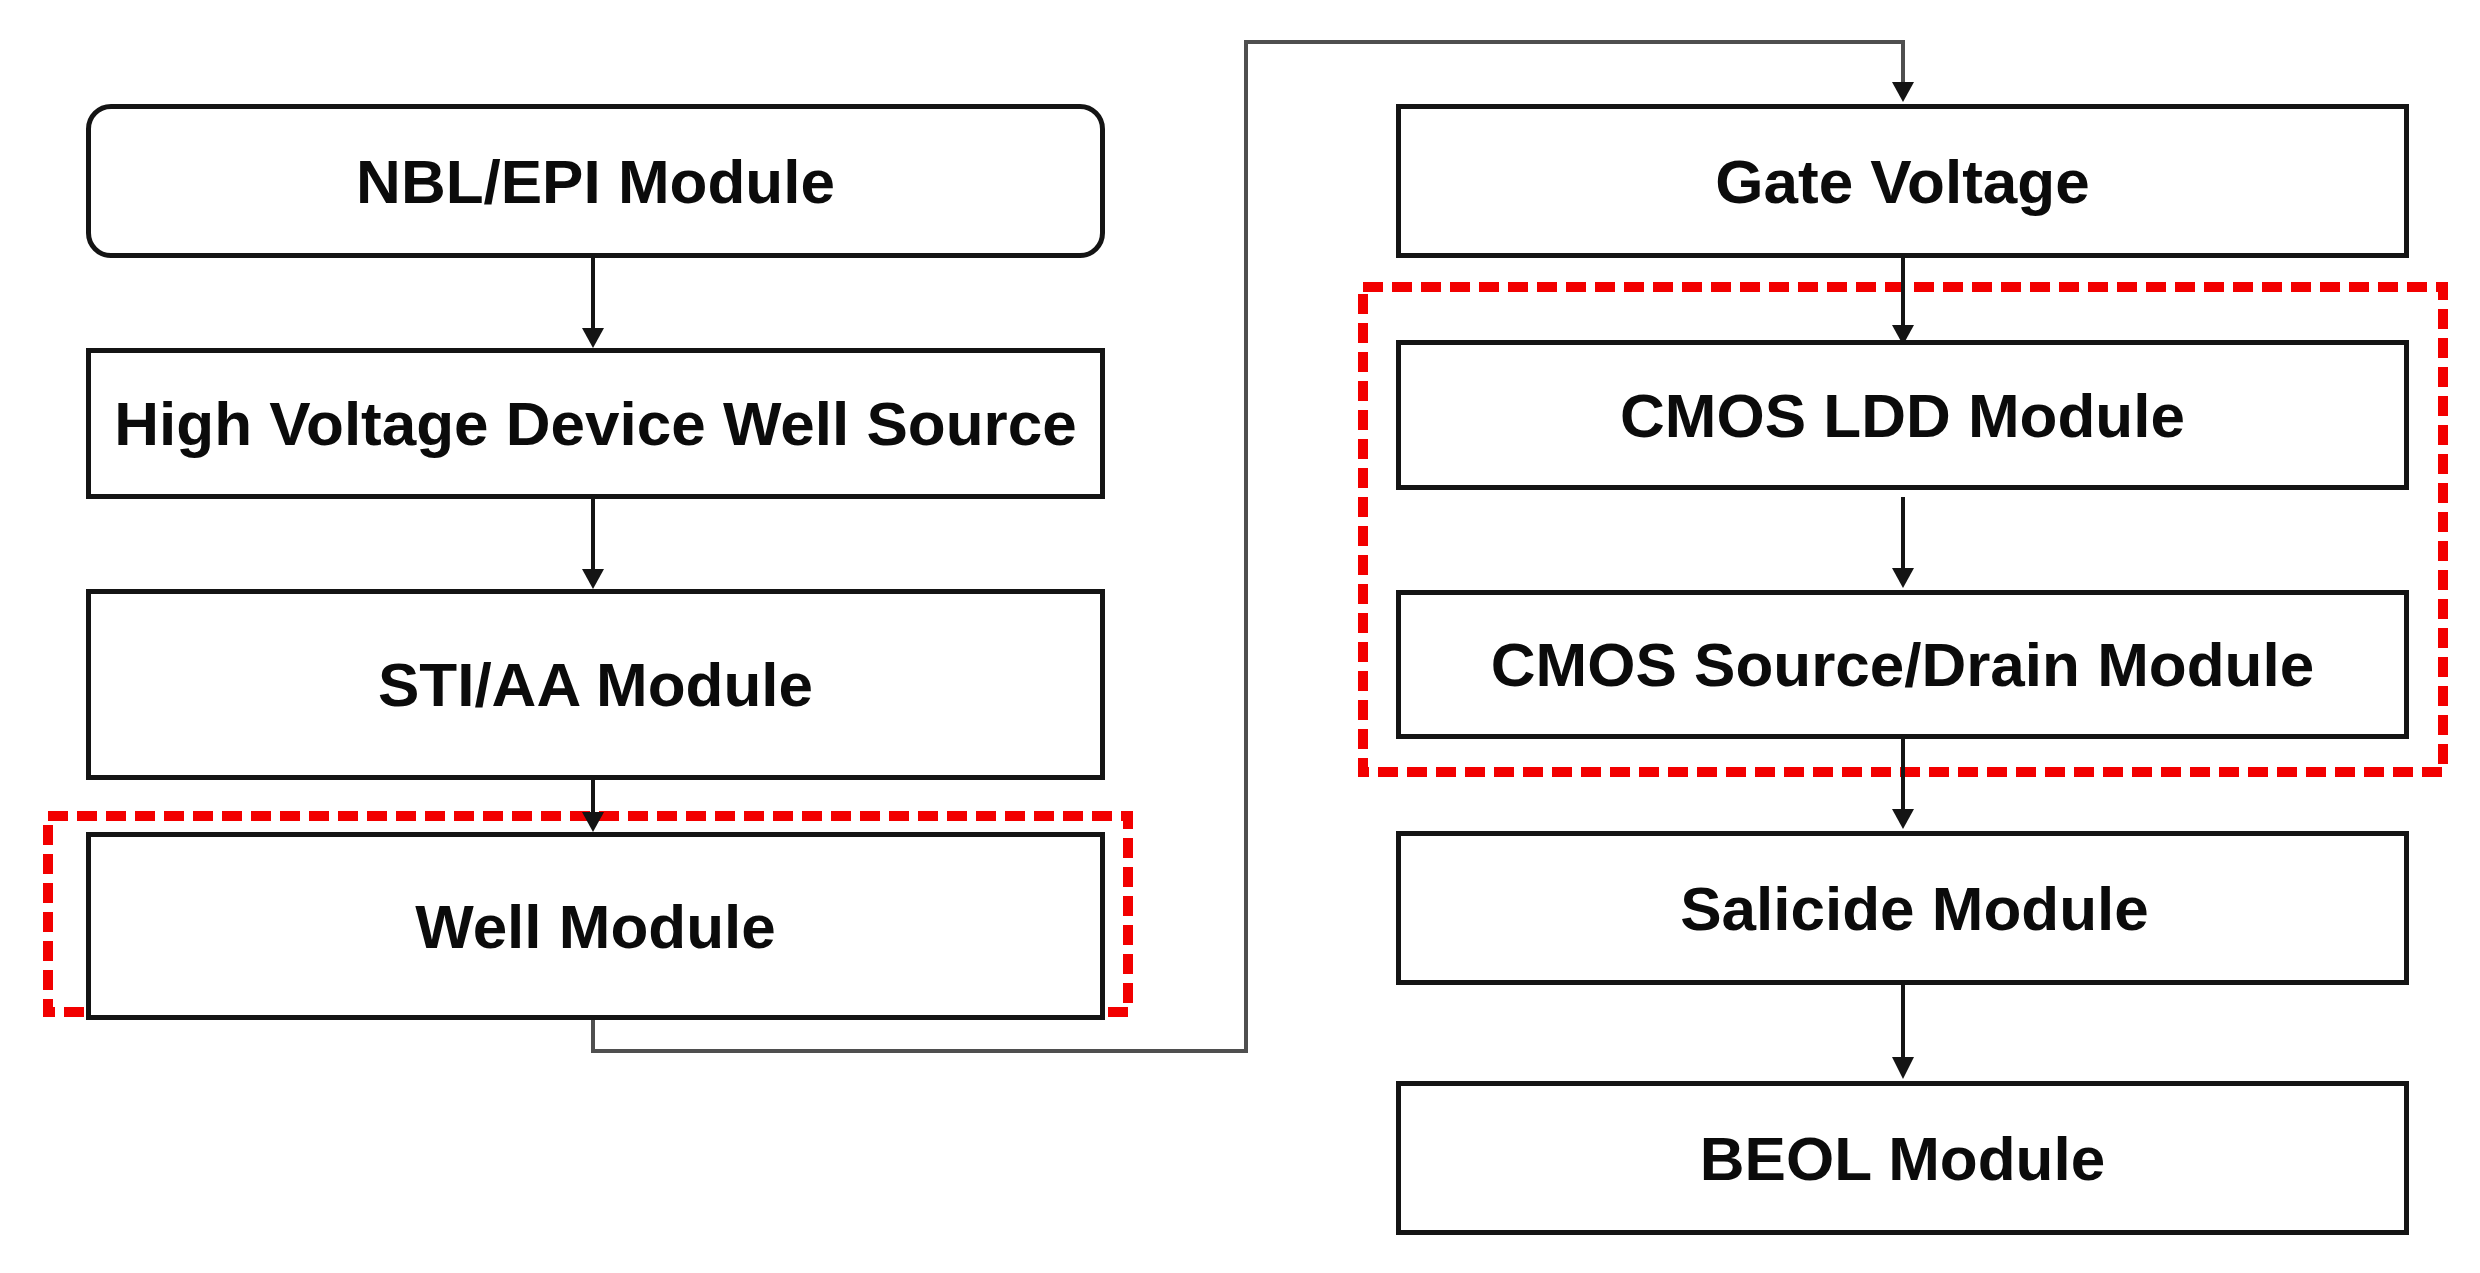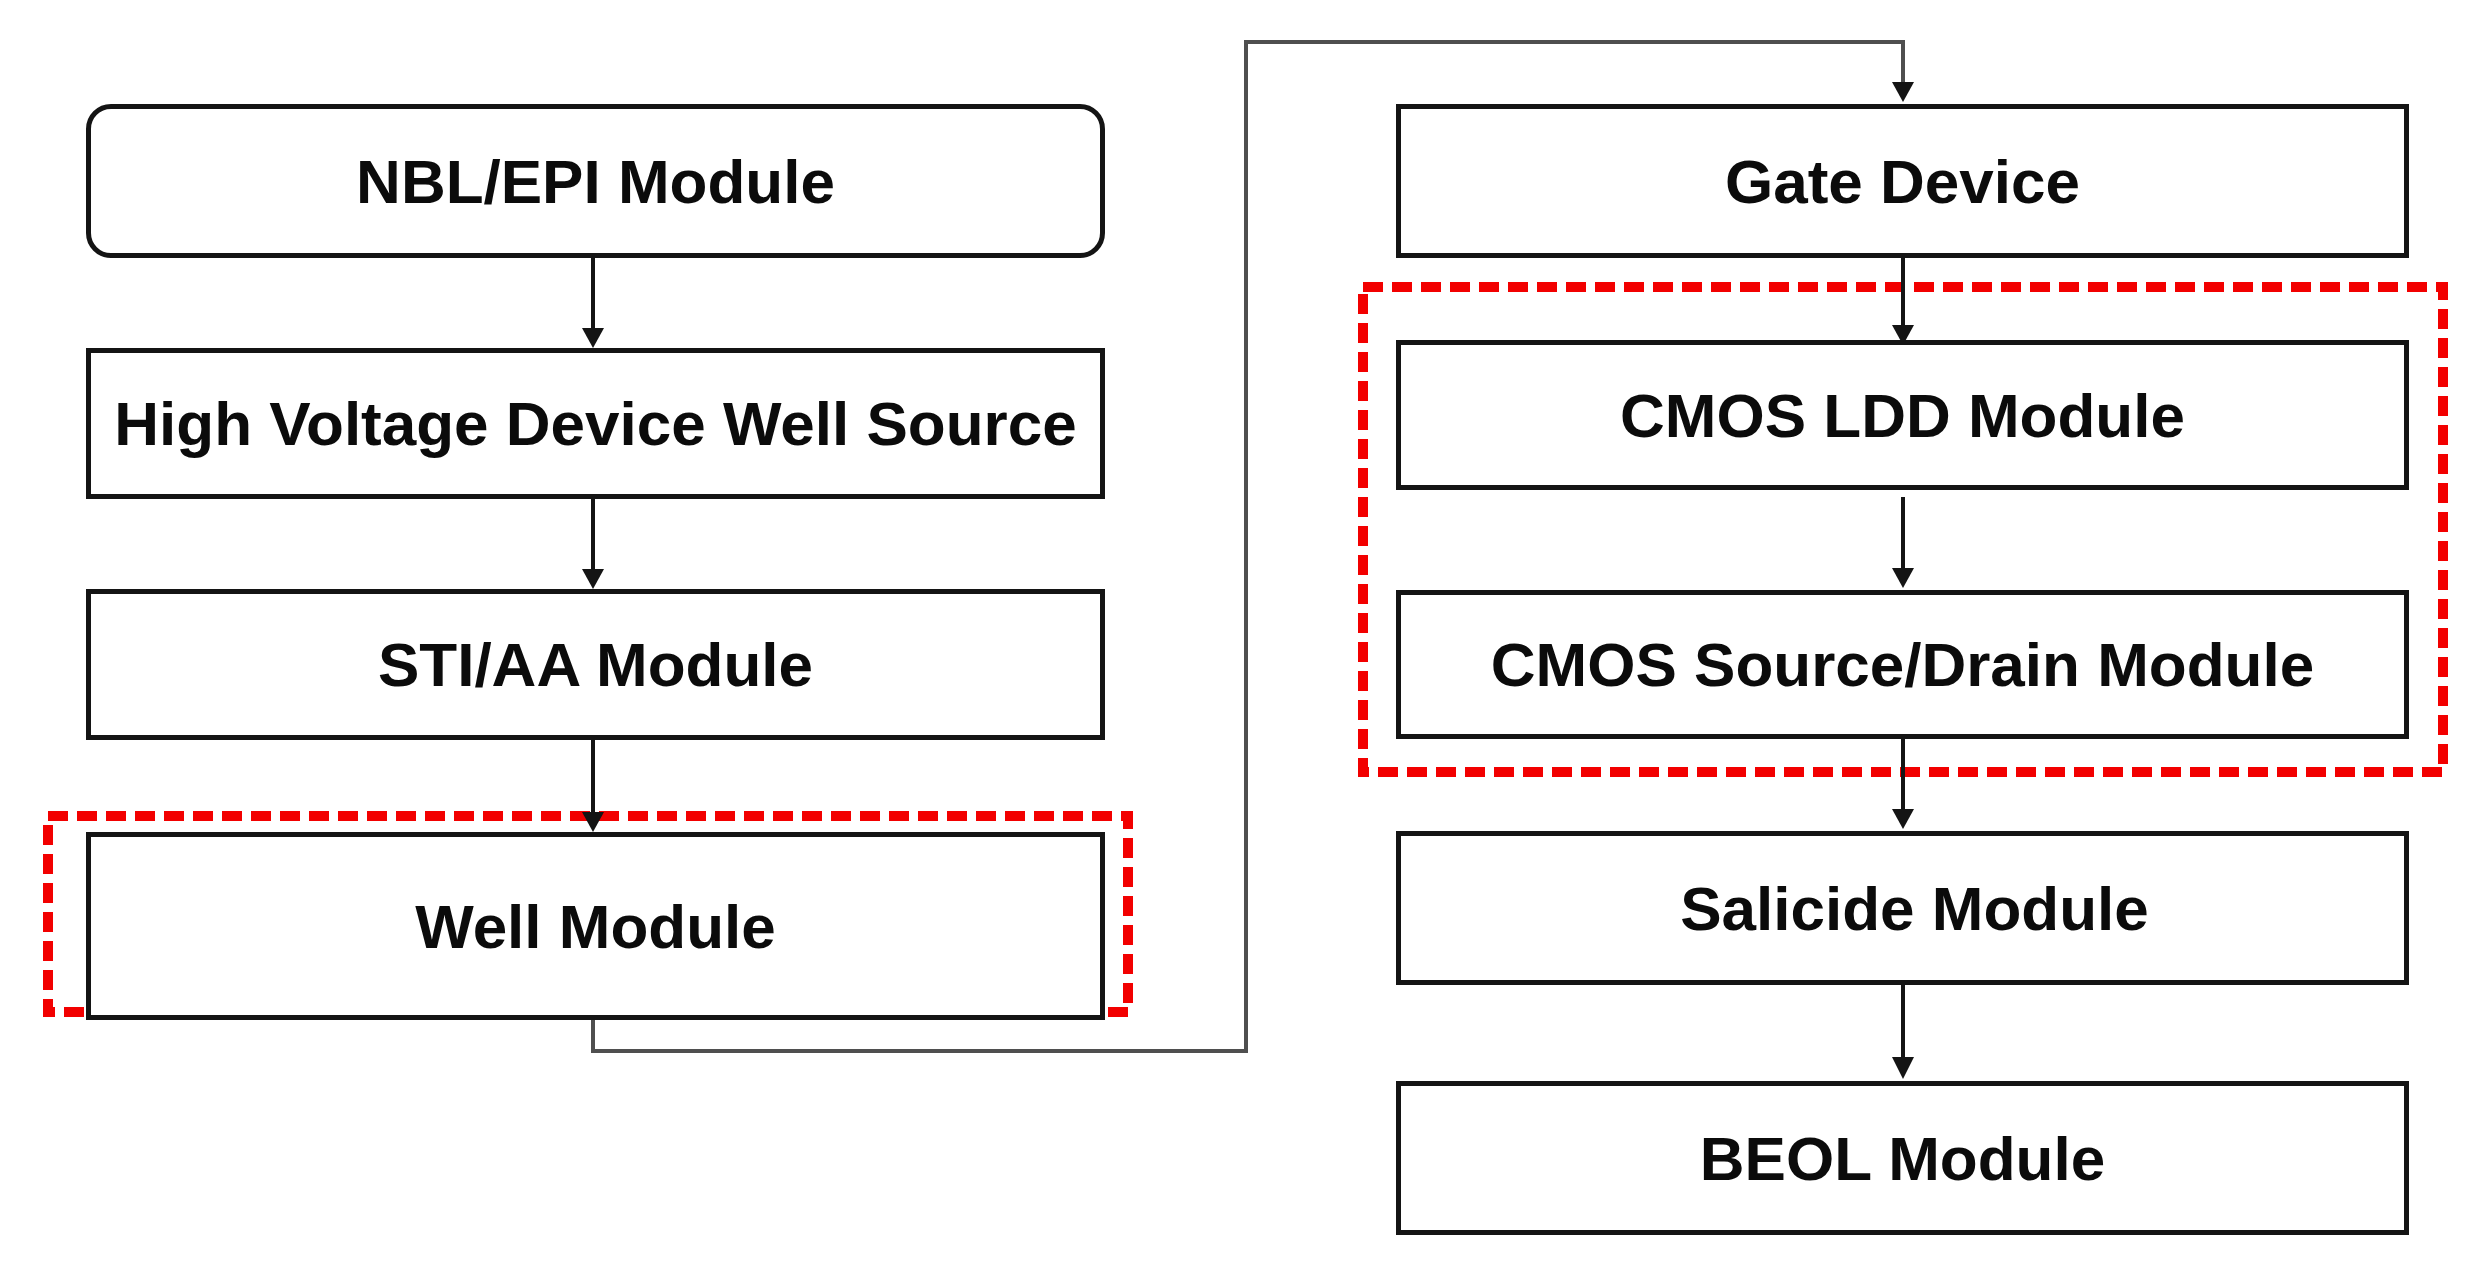--- a/index.html
+++ b/index.html
@@ -32,21 +32,21 @@
     color: #0b0b0b;
     letter-spacing: 0px;
     white-space: nowrap;
     text-align: center;
   }
   
   .lc { left: 86px;  width: 1019px; }
   .rc { left: 1396px; width: 1013px; }
   #box-nbl-epi   { top: 104px;  height: 154px; }
   #box-hv-well   { top: 348px;  height: 151px; }
-  #box-sti-aa    { top: 589px;  height: 151px; }
+  #box-sti-aa    { top: 589px;  height: 191px; }
   #box-well      { top: 832px;  height: 188px; }
   #box-gate      { top: 104px;  height: 154px; }
   #box-cmos-ldd  { top: 340px;  height: 150px; }
   #box-cmos-sd   { top: 590px;  height: 149px; }
   #box-salicide  { top: 831px;  height: 154px; }
   #box-beol      { top: 1081px; height: 154px; justify-content: center; }
 
   svg .arrow-line      { stroke: #141414; stroke-width: 4; fill: none; }
   svg .arrow-head      { fill: #141414; stroke: none; }
   svg .connector-line  { stroke: #4f4f4f; stroke-width: 4; fill: none; }
@@ -99,21 +99,21 @@
     <span class="label">High Voltage Device Well Source</span>
   </div>
   <div class="module-box lc" id="box-sti-aa" style="background: rgb(255, 255, 255); border-color: rgb(20, 20, 20);">
     <span class="label">STI/AA Module</span>
   </div>
   <div class="module-box lc" id="box-well" style="background: rgb(255, 255, 255); border-color: rgb(20, 20, 20);">
     <span class="label">Well Module</span>
   </div>
 
   <div class="module-box rc" id="box-gate" style="background: rgb(255, 255, 255); border-color: rgb(20, 20, 20);">
-    <span class="label">Gate Device</span>
+    <span class="label">Gate Voltage</span>
   </div>
   <div class="module-box rc" id="box-cmos-ldd" style="background: rgb(255, 255, 255); border-color: rgb(20, 20, 20);">
     <span class="label">CMOS LDD Module</span>
   </div>
   <div class="module-box rc" id="box-cmos-sd" style="background: rgb(255, 255, 255); border-color: rgb(20, 20, 20);">
     <span class="label">CMOS Source/Drain Module</span>
   </div>
   <div class="module-box rc" id="box-salicide" style="background: rgb(255, 255, 255); border-color: rgb(20, 20, 20); padding-left: 24px;">
     <span class="label">Salicide Module</span>
   </div>

